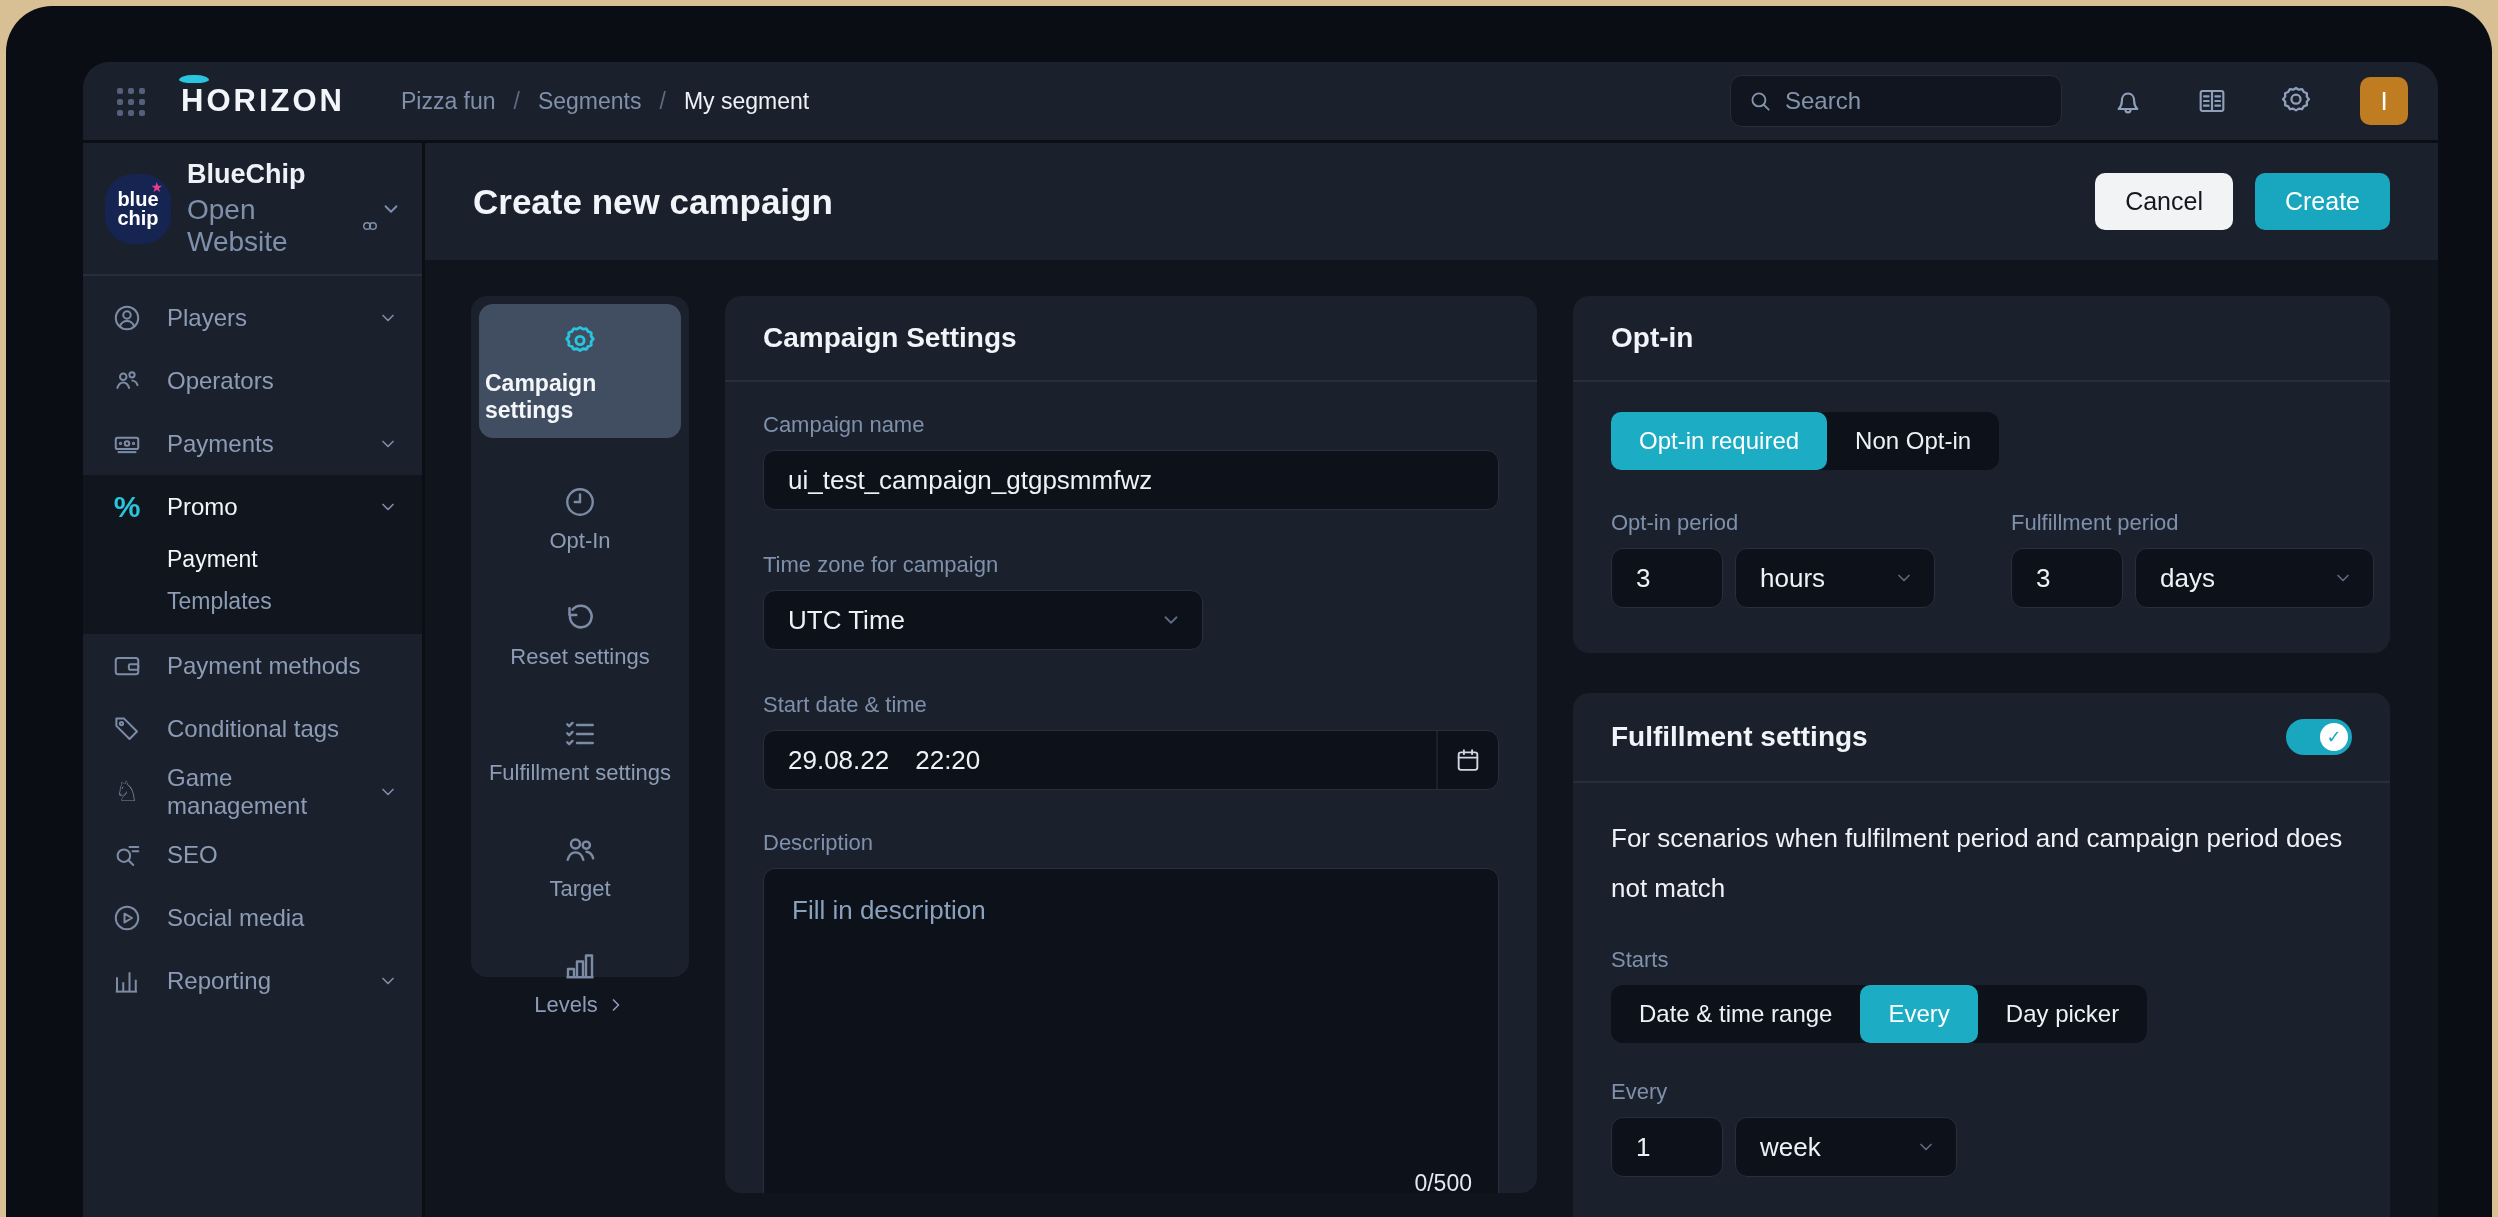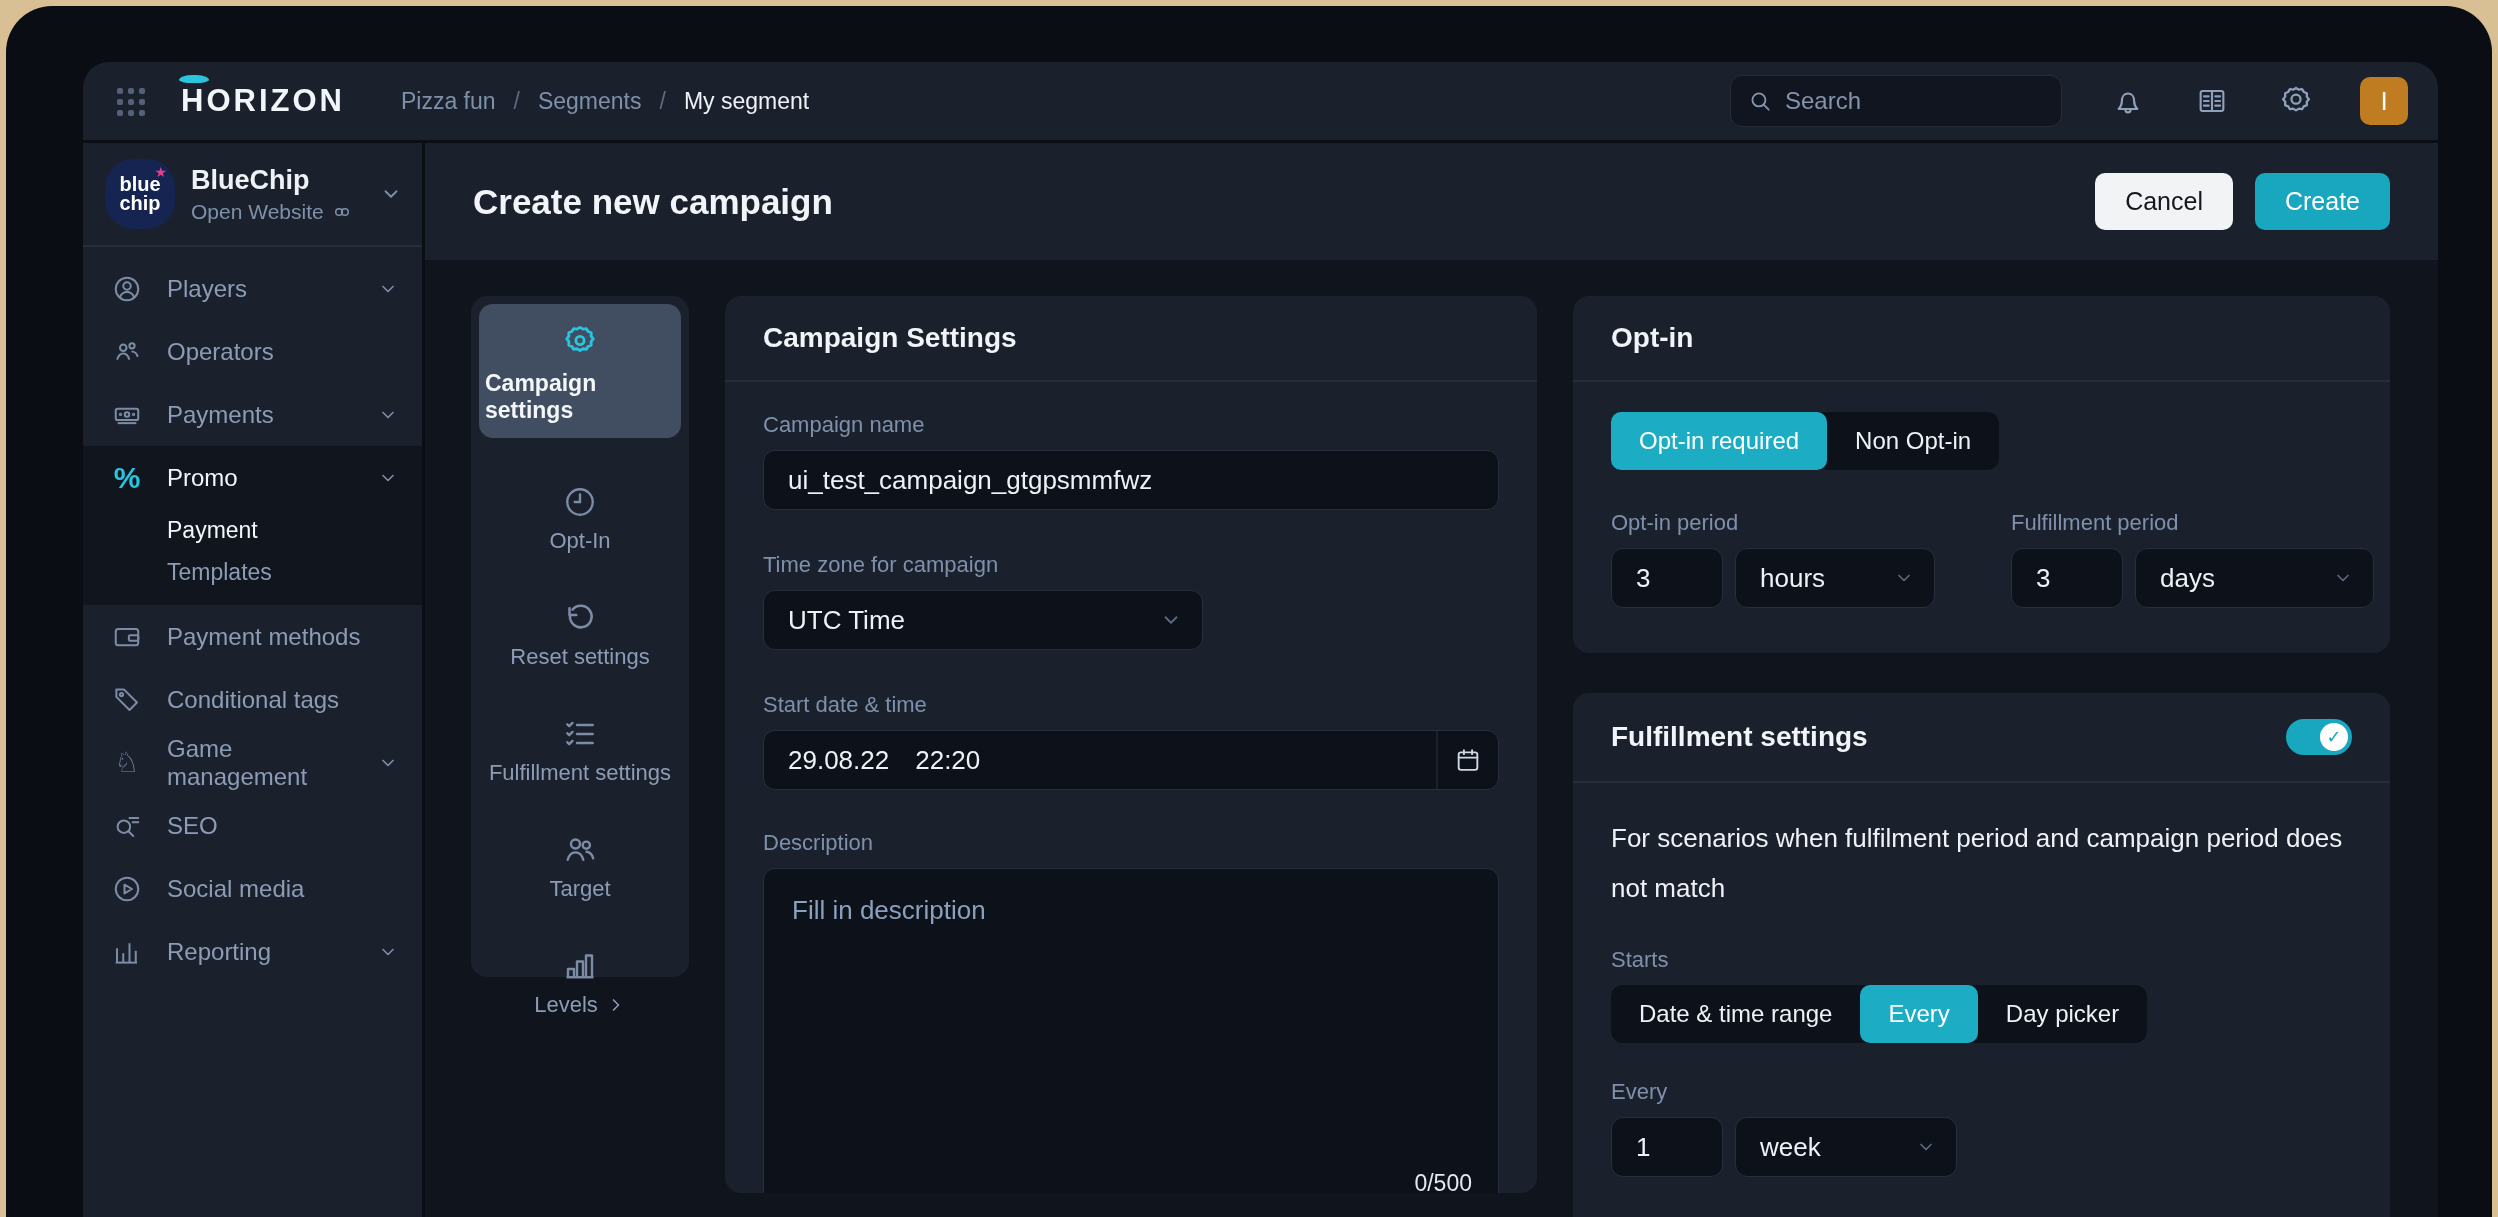--- a/index.html
+++ b/index.html
@@ -39,21 +39,21 @@
 
   
   .sidebar { width:339px; background:#1b212c; flex:0 0 auto; display:flex; flex-direction:column; }
   .org { display:flex; align-items:center; padding:16px 20px 16px 22px; cursor:pointer; }
   .org-logo { width:70px; height:70px; border-radius:28px; background:#152450; position:relative;
               display:flex; flex-direction:column; align-items:center; justify-content:center;
               color:#fff; font-weight:800; font-size:20px; line-height:19px; }
   .org-logo::after { content:"★"; position:absolute; top:4px; right:8px; color:#e63e8f; font-size:14px; }
   .org-meta { margin-left:16px; }
   .org-name { color:#eef2f7; font-size:27px; font-weight:700; }
-  .org-sub { color:#7e90ab; font-size:21px; margin-top:4px; display:flex; align-items:center; gap:8px; cursor:pointer; }
+  .org-sub { color:#7e90ab; font-size:28px; margin-top:4px; display:flex; align-items:center; gap:8px; cursor:pointer; }
   .org-chevron { margin-left:auto; color:#7e90ab; }
   .side-divider { height:2px; background:#262e3c; }
   .nav { padding-top:10px; }
   .nav-row { height:63px; display:flex; align-items:center; padding:0 24px 0 28px; cursor:pointer;
              color:#8c9cb6; font-size:24px; }
   .nav-row .nicon { width:32px; height:32px; margin-right:24px; color:#7d8ca6; display:flex; align-items:center; justify-content:center; flex:0 0 auto; }
   .nav-row .chev { margin-left:auto; color:#7d8ca6; }
   .promo-block { background:#10151e; padding-bottom:12px; }
   .promo-block .nav-row.head { color:#f2f5f9; }
   .promo-block .nav-row.head .nicon { color:#29c4dd; font-weight:700; font-size:30px; }

